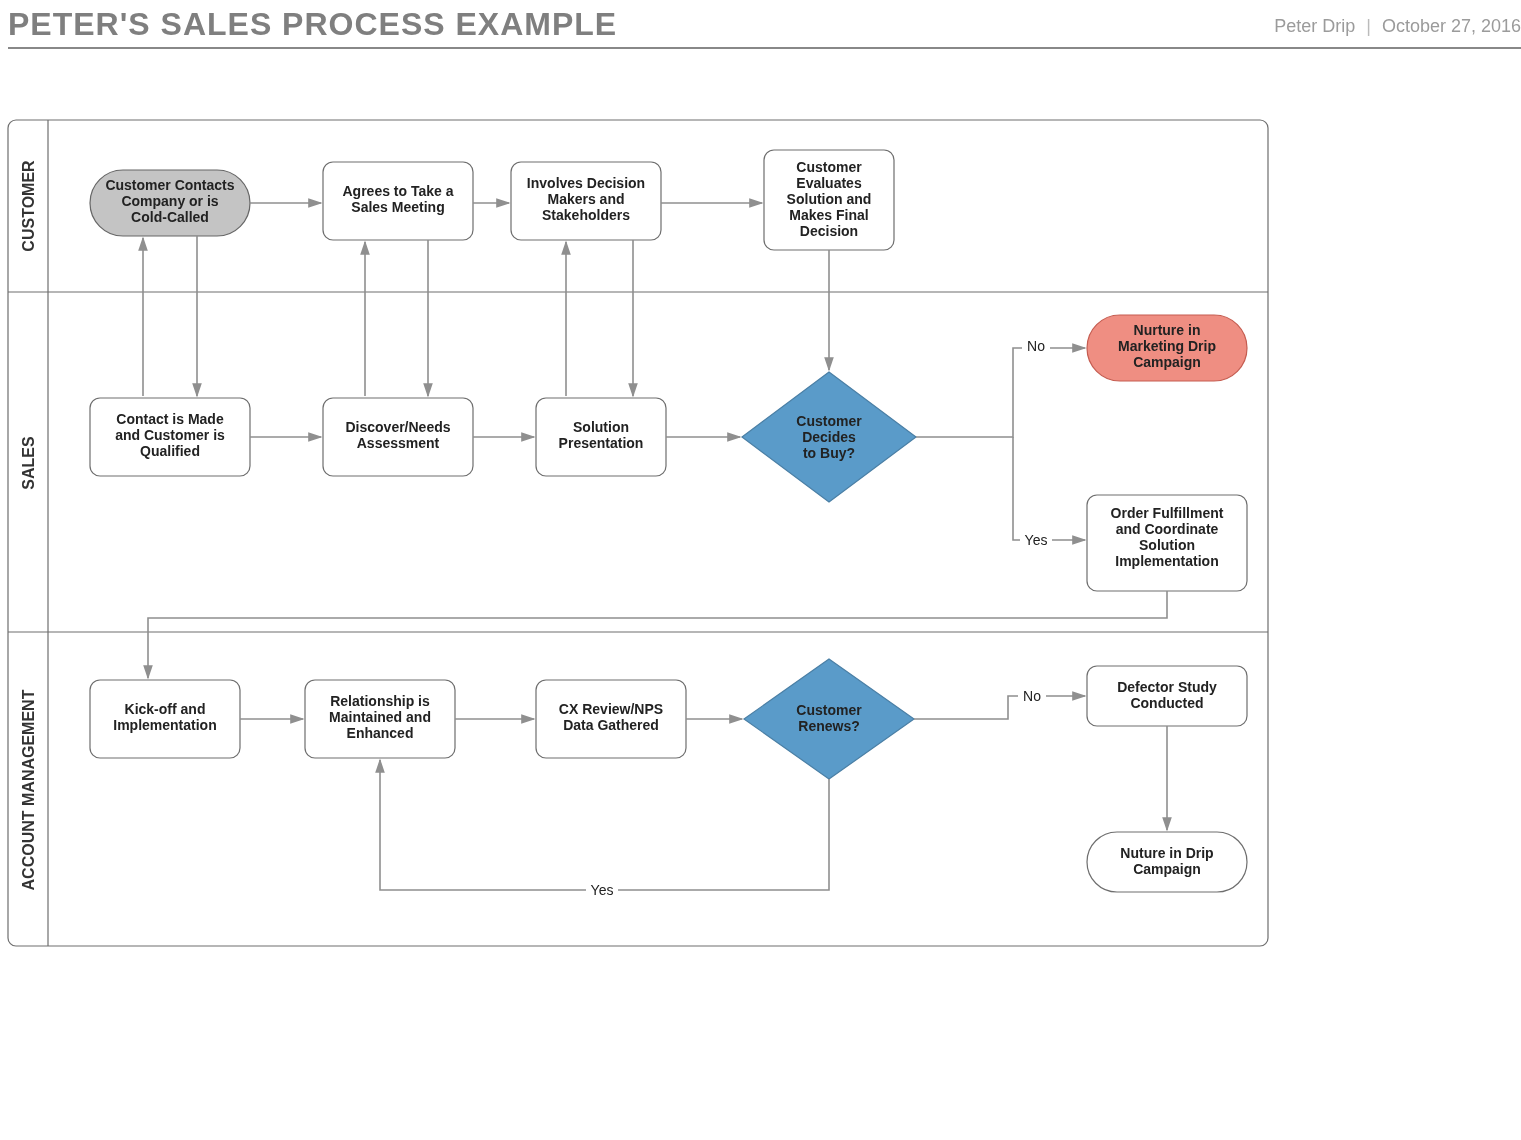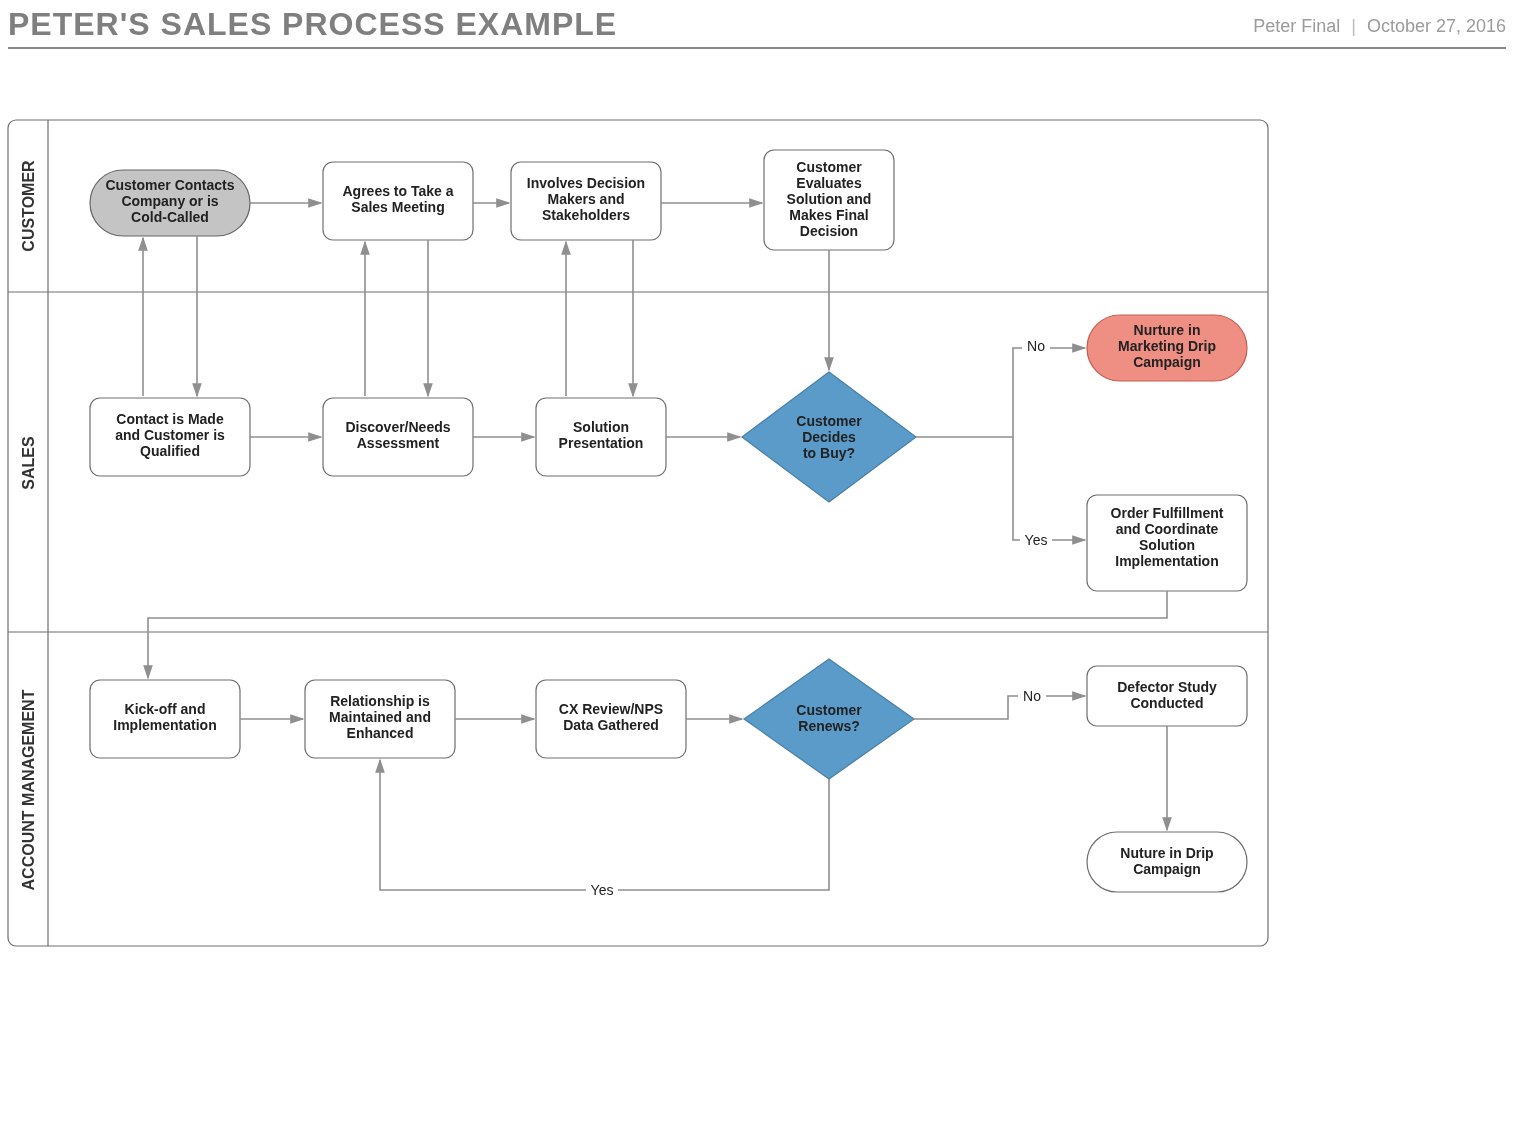--- a/index.html
+++ b/index.html
@@ -1,18 +1,18 @@
 <!DOCTYPE html>
 <html><head>
 <meta charset="utf-8">
 <style>
   html,body{margin:0;padding:0;background:#fff;font-family:Arial,Helvetica,sans-serif;}
   .page{width:1521px;height:1140px;position:relative;box-sizing:border-box;}
   
-  .hdr{position:absolute;left:8px;top:6px;right:15px;border-bottom:2px solid #888;padding-bottom:4px;}
+  .hdr{position:absolute;left:8px;top:6px;right:0;border-bottom:2px solid #888;padding-bottom:4px;}
   .title{font-weight:bold;font-size:32px;letter-spacing:1px;color:#7f7f7f;}
   .meta{position:absolute;right:0;top:10px;color:#9b9b9b;font-size:18px;}
   .divider{color:#bbb;margin:0 6px;}
   
   .svgwrap{position:absolute;left:8px;top:120px;}
   svg{overflow:visible;}
   .lane-border{fill:none;stroke:#6e6e6e;stroke-width:1.2;}
   .lane-label{font-weight:bold;font-size:16px;fill:#333;text-anchor:middle;}
   .box{fill:#fff;stroke:#6e6e6e;stroke-width:1.2;rx:10;ry:10;}
   .start{fill:#c4c4c4;stroke:#666;stroke-width:1.2;}
@@ -24,21 +24,21 @@
   .edgelbl{font-size:14px;fill:#222;text-anchor:middle;font-weight:normal;}
   .arrow{stroke:#8f8f8f;stroke-width:1.6;fill:none;}
 </style>
 </head>
 <body>
 
 <div class="page">
   <div class="hdr">
     <span class="title">PETER'S SALES PROCESS EXAMPLE</span>
     <span class="meta">
-      <span>Peter Final</span>
+      <span>Peter Drip</span>
       <span class="divider">|</span>
       <span>October 27, 2016</span>
     </span>
   </div>
 
   <div class="svgwrap">
   <svg width="1260" height="830">
     <defs>
       <marker id="ah" markerWidth="10" markerHeight="10" refX="8" refY="3" orient="auto" markerUnits="strokeWidth">
         <path d="M0,0 L9,3 L0,6 Z" fill="#8f8f8f"></path>

